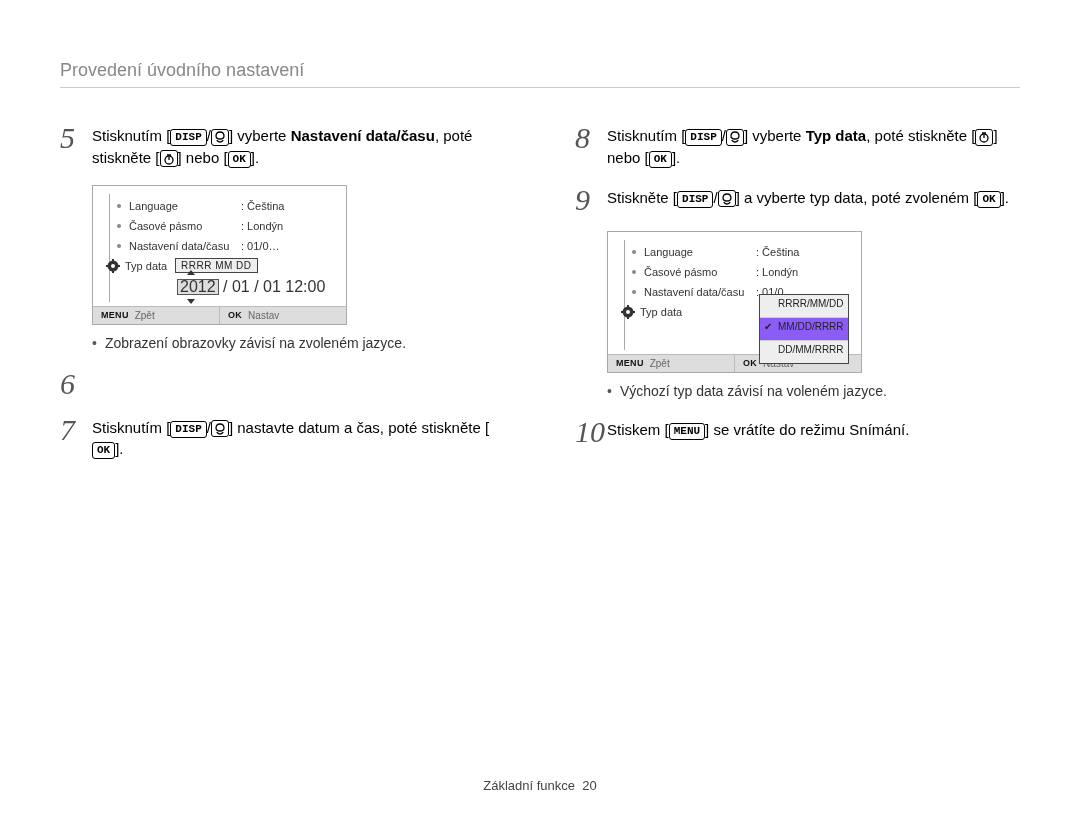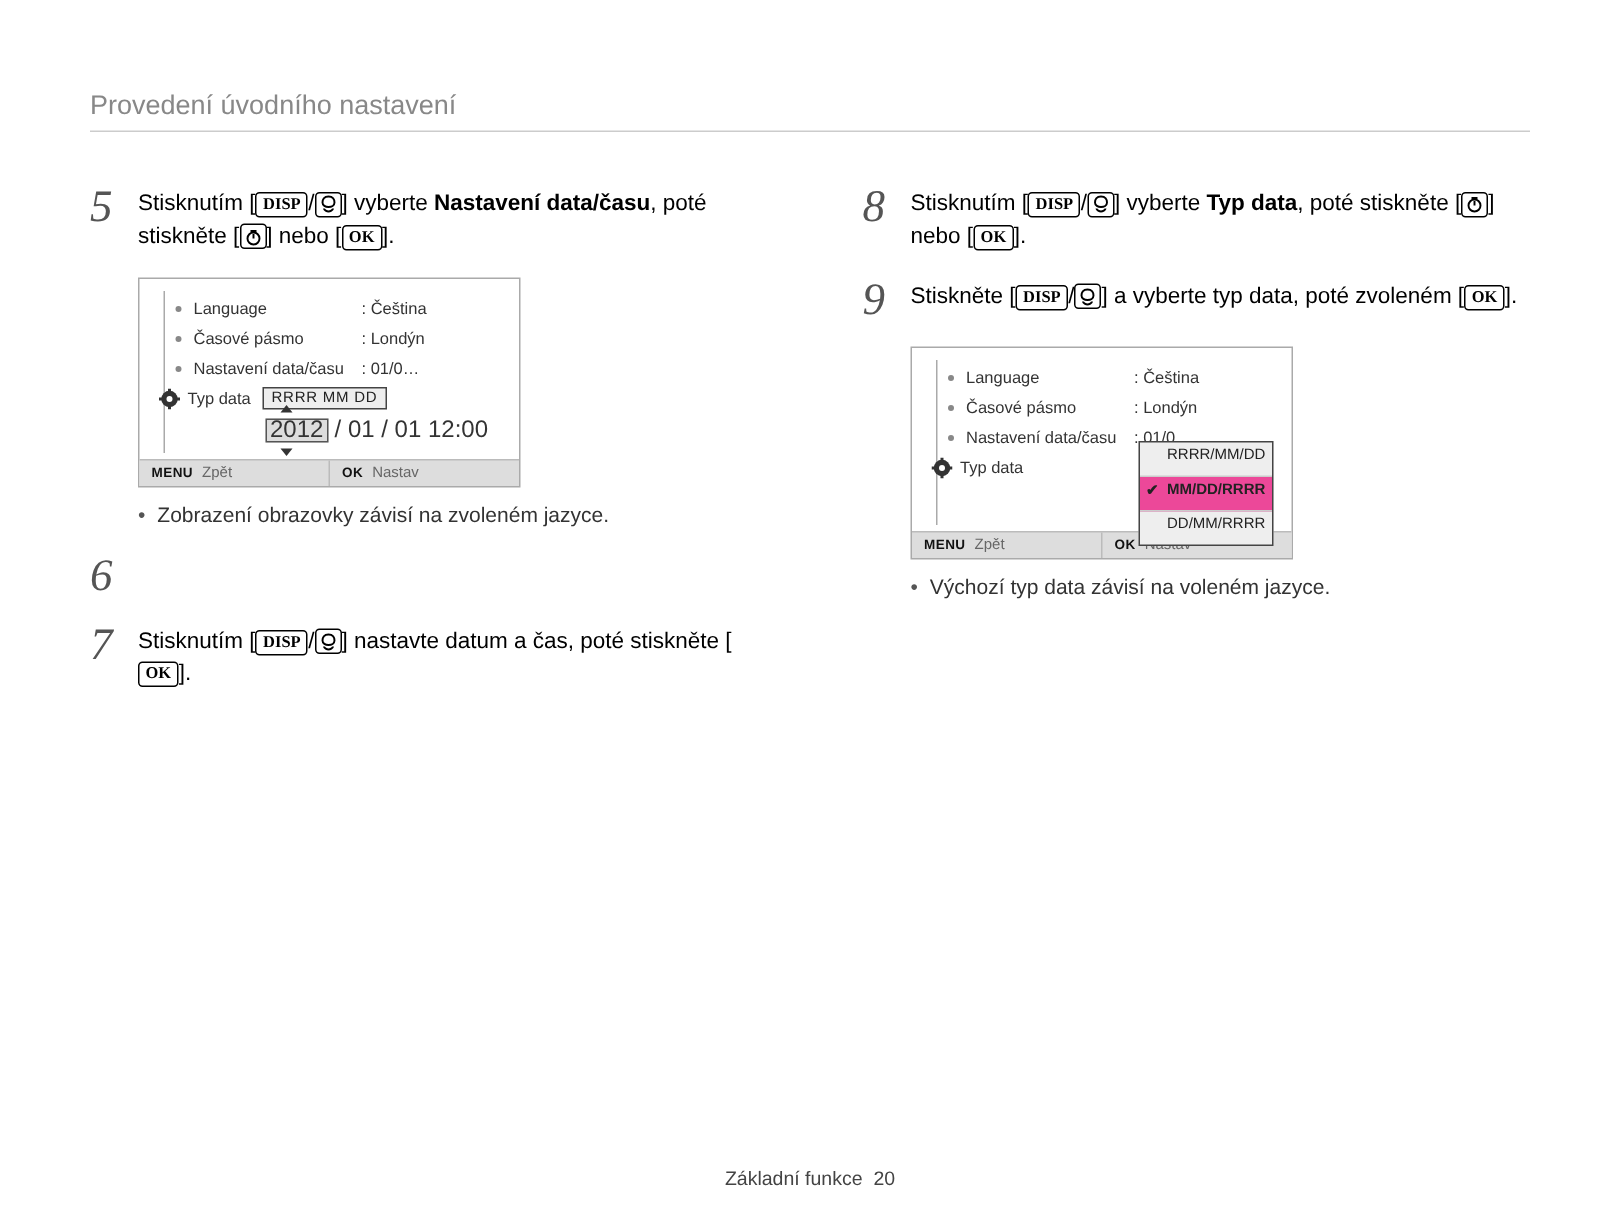--- a/index.html
+++ b/index.html
@@ -48,21 +48,21 @@
   .step-body b { font-weight: bold; }
   .kbd {
     display: inline-block;
     border: 1.5px solid #000;
     border-radius: 3px;
     padding: 0 4px;
     font-size: 11px;
     font-weight: bold;
     line-height: 15px;
     vertical-align: 1px;
-    font-family: Liberation Serif, serif;
+    font-family: Liberation Mono, monospace;
   }
   .kbd-icon {
     display: inline-flex;
     align-items: center;
     justify-content: center;
     border: 1.5px solid #000;
     border-radius: 3px;
     width: 18px;
     height: 17px;
     vertical-align: -2px;
@@ -151,21 +151,21 @@
     font-size: 10px;
     width: 90px;
   }
   .dropdown .opt {
     padding: 3px 6px 8px 18px;
     position: relative;
     border-bottom: 1px solid #ccc;
     color:#222;
   }
   .dropdown .opt:last-child { border-bottom: none; }
-  .dropdown .opt.sel { background:#ec4899; font-weight:bold; }
+  .dropdown .opt.sel { background:#8b5cf6; font-weight:normal; }
   .dropdown .opt.sel::before {
     content:'✔';
     position:absolute;
     left:4px;
     font-size:10px;
   }
 
   .statusbar {
     display:flex;
     background:#ddd;
@@ -385,20 +385,26 @@
               <span class="lbl">OK</span>
               <span>Nastav</span>
             </div>
         </div>
       </div>
 
       <div class="note">
           <span>Výchozí typ data závisí na voleném jazyce.</span>
         </div>
 
+      <div class="step">
+        <div class="step-num">10</div>
+        <div class="step-body">
+          <span>Stiskem [</span><span class="kbd">MENU</span><span>] se vrátíte do režimu Snímání.</span>
+        </div>
+      </div>
 
     </div>
   </div>
 </div>
 
 <div class="footer">
   <span>Základní funkce</span>&nbsp;&nbsp;<span>20</span>
 </div>
 
 </body></html>

